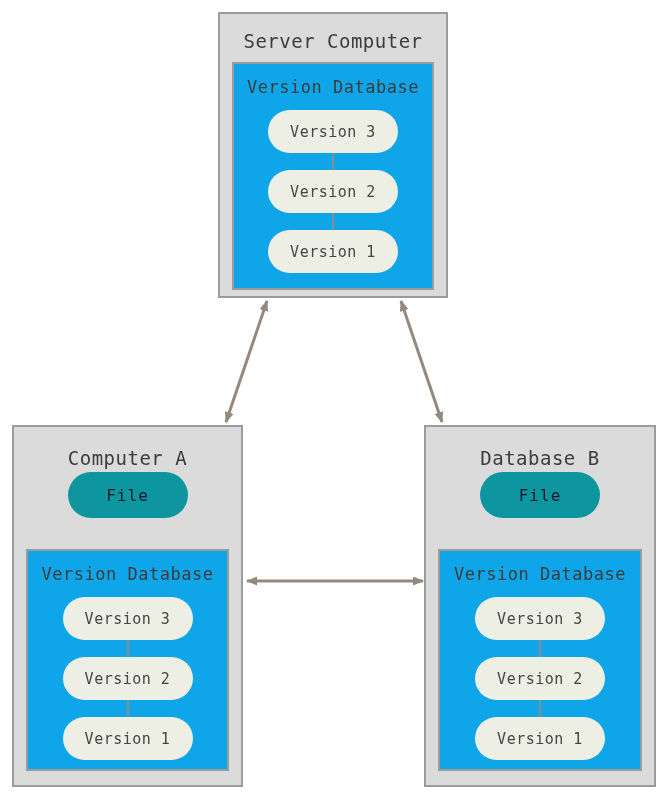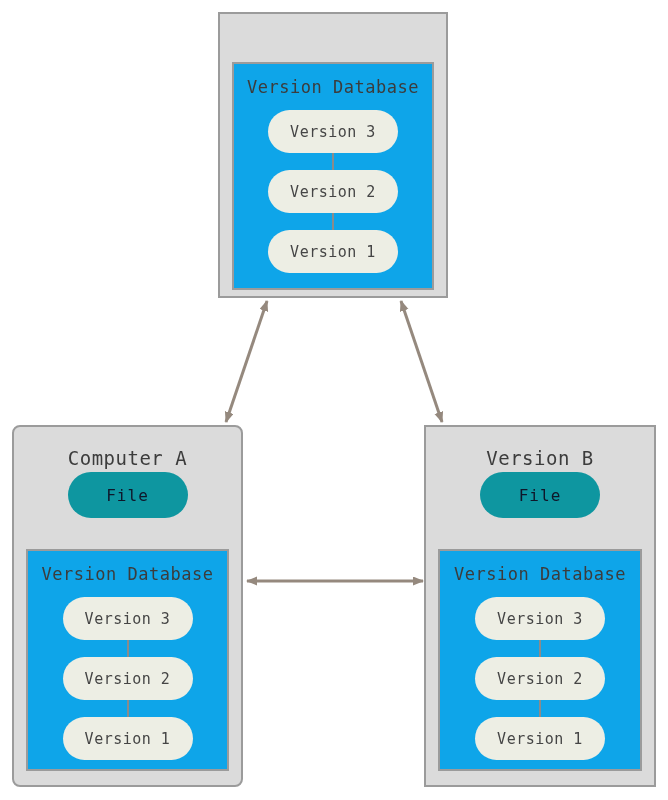--- a/index.html
+++ b/index.html
@@ -104,45 +104,46 @@
       </marker>
     </defs>
     <line x1="267" y1="301" x2="226" y2="422" stroke="#95897E" stroke-width="3" marker-start="url(#ah)" marker-end="url(#ah)"></line>
     <line x1="401" y1="301" x2="442" y2="422" stroke="#95897E" stroke-width="3" marker-start="url(#ah)" marker-end="url(#ah)"></line>
     <line x1="247" y1="581" x2="423" y2="581" stroke="#95897E" stroke-width="3" marker-start="url(#ah)" marker-end="url(#ah)"></line>
     <line x1="127" y1="549" x2="127" y2="526" stroke="#95897E" stroke-width="3" marker-end="url(#ah)"></line>
     <line x1="540" y1="549" x2="540" y2="526" stroke="#95897E" stroke-width="3" marker-end="url(#ah)"></line>
   </svg>
 
   <div class="machine" style="left:218px;top:12px;width:230px;height:286px;">
+    <div class="machine-title" style="top:16px;">Server Computer</div>
     <div class="db-box" style="top:48px;height:228px;">
       <div class="db-title">Version Database</div>
       <div class="pill first">Version 3</div>
       <div class="pill-connector"></div>
       <div class="pill">Version 2</div>
       <div class="pill-connector"></div>
       <div class="pill">Version 1</div>
     </div>
   </div>
 
-  <div class="machine" style="left:12px;top:425px;width:231px;height:362px;border-radius:8px;">
+  <div class="machine" style="left:12px;top:425px;width:231px;height:362px;">
     <div class="machine-title" style="top:20px;">Computer A</div>
     <div class="file-pill" style="top:45px;">File</div>
     <div class="db-box" style="top:122px;height:222px;">
       <div class="db-title">Version Database</div>
       <div class="pill first">Version 3</div>
       <div class="pill-connector"></div>
       <div class="pill">Version 2</div>
       <div class="pill-connector"></div>
       <div class="pill">Version 1</div>
     </div>
   </div>
 
   <div class="machine" style="left:424px;top:425px;width:232px;height:362px;">
-    <div class="machine-title" style="top:20px;">Version B</div>
+    <div class="machine-title" style="top:20px;">Database B</div>
     <div class="file-pill" style="top:45px;">File</div>
     <div class="db-box" style="top:122px;height:222px;">
       <div class="db-title">Version Database</div>
       <div class="pill first">Version 3</div>
       <div class="pill-connector"></div>
       <div class="pill">Version 2</div>
       <div class="pill-connector"></div>
       <div class="pill">Version 1</div>
     </div>
   </div>

